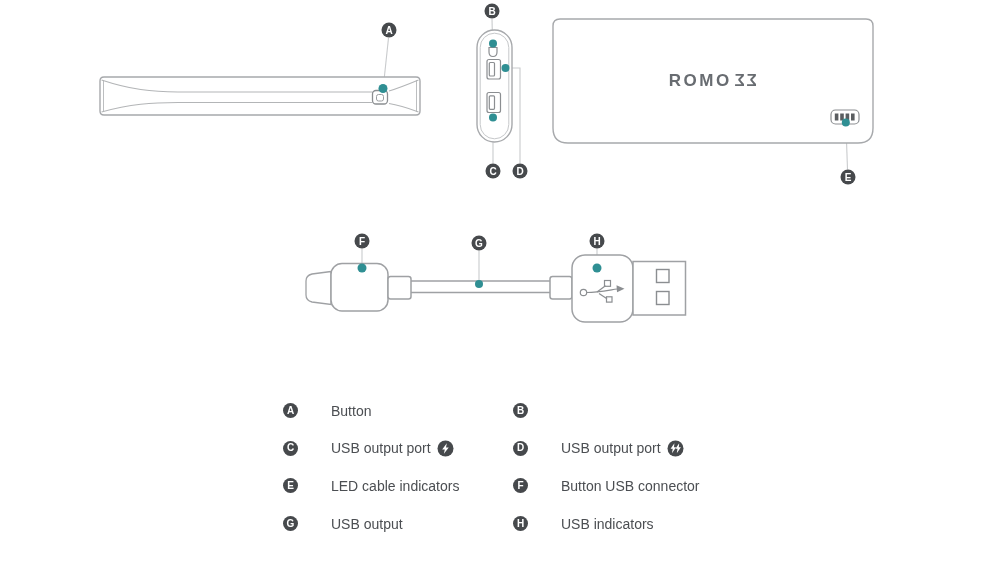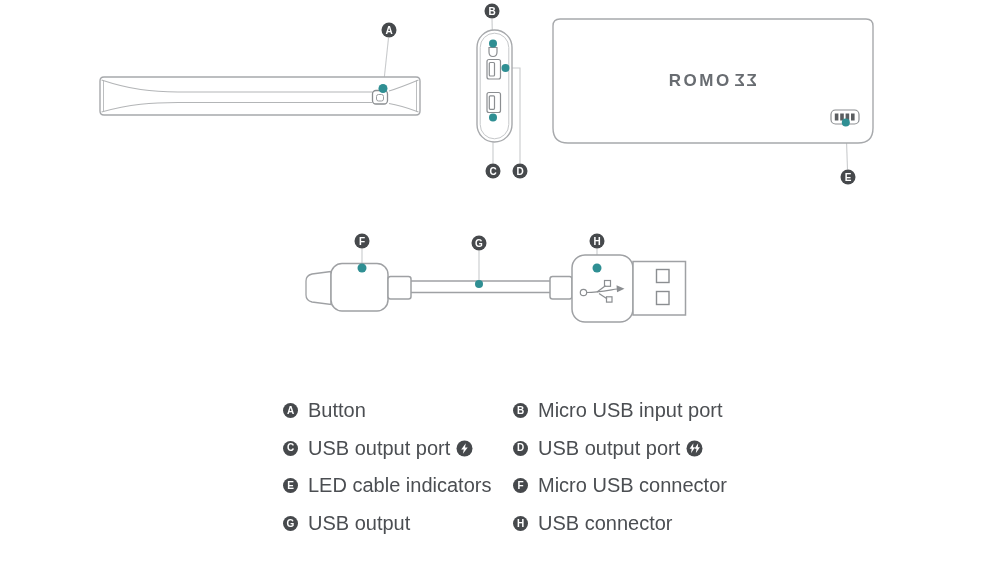--- a/index.html
+++ b/index.html
@@ -26,21 +26,21 @@
     position:absolute;left:283px;top:392px;
     display:grid;grid-template-columns:230px auto;grid-auto-rows:37.6px;
     align-items:center;
   }
   .legend-item{display:flex;align-items:center;}
   .lbadge{
     width:15px;height:15px;border-radius:50%;background:#46494c;color:#fff;
     font-size:10px;font-weight:bold;display:flex;align-items:center;justify-content:center;
     margin-right:10px;flex:0 0 auto;line-height:1;
   }
-  .llabel{font-size:20px;color:#4b4e52;white-space:nowrap;}
+  .llabel{font-size:14px;color:#4b4e52;white-space:nowrap;margin-left:23px;}
   .bolt{margin-left:6px;flex:0 0 auto;}
 </style>
 </head>
 <body>
 
 <div class="stage">
 
   <svg class="art" width="995" height="570" viewBox="0 0 995 570">
 
     <g stroke="#c9cbcd" stroke-width="1.1" fill="none">
@@ -142,21 +142,20 @@
 
   <div class="legend">
 
     <div class="legend-item">
       <span class="lbadge">A</span>
       <span class="llabel">Button</span>
     </div>
 
     <div class="legend-item">
       <span class="lbadge">B</span>
-      <span class="llabel">Micro USB input port</span>
     </div>
 
     <div class="legend-item">
       <span class="lbadge">C</span>
       <span class="llabel">USB output port</span>
       <svg class="bolt" width="17" height="17" viewBox="0 0 17 17">
         <circle cx="8.5" cy="8.5" r="8" fill="#46494c"></circle>
         <path d="M9.8,3.2 L5.2,9.4 H7.8 L6.9,13.8 L11.7,7.4 H9 Z" fill="#ffffff"></path>
       </svg>
     </div>
@@ -171,27 +170,27 @@
       </svg>
     </div>
 
     <div class="legend-item">
       <span class="lbadge">E</span>
       <span class="llabel">LED cable indicators</span>
     </div>
 
     <div class="legend-item">
       <span class="lbadge">F</span>
-      <span class="llabel">Micro USB connector</span>
+      <span class="llabel">Button USB connector</span>
     </div>
 
     <div class="legend-item">
       <span class="lbadge">G</span>
       <span class="llabel">USB output</span>
     </div>
 
     <div class="legend-item">
       <span class="lbadge">H</span>
-      <span class="llabel">USB connector</span>
+      <span class="llabel">USB indicators</span>
     </div>
 
   </div>
 </div>
 
 </body></html>

